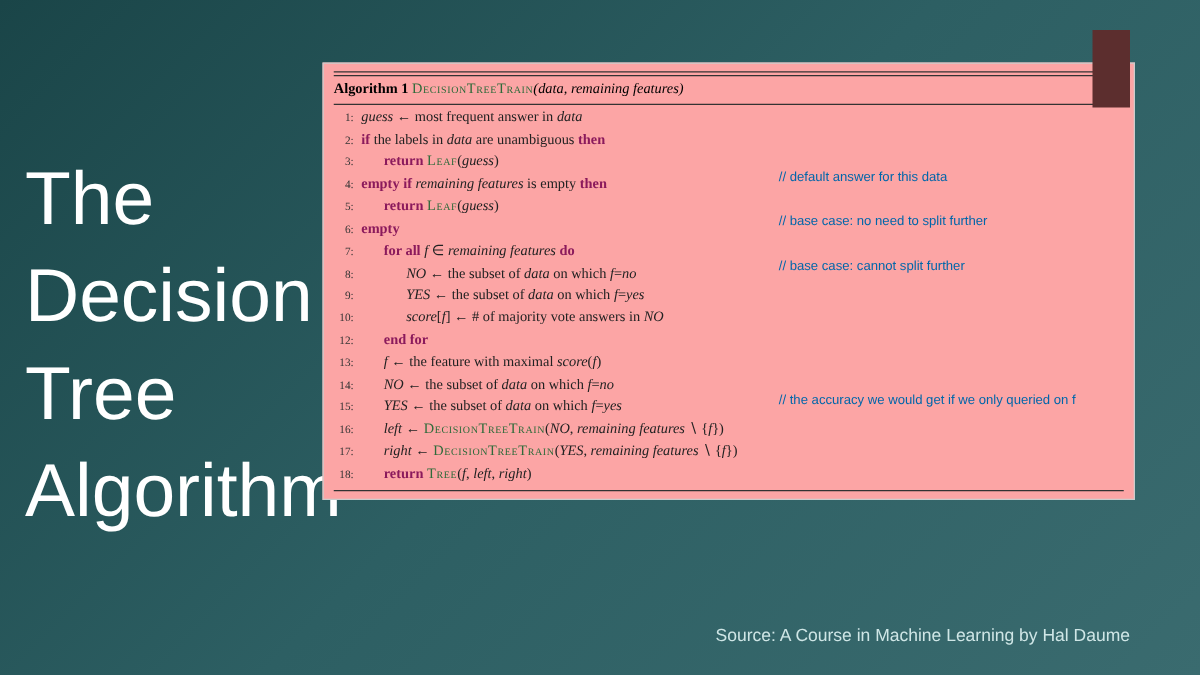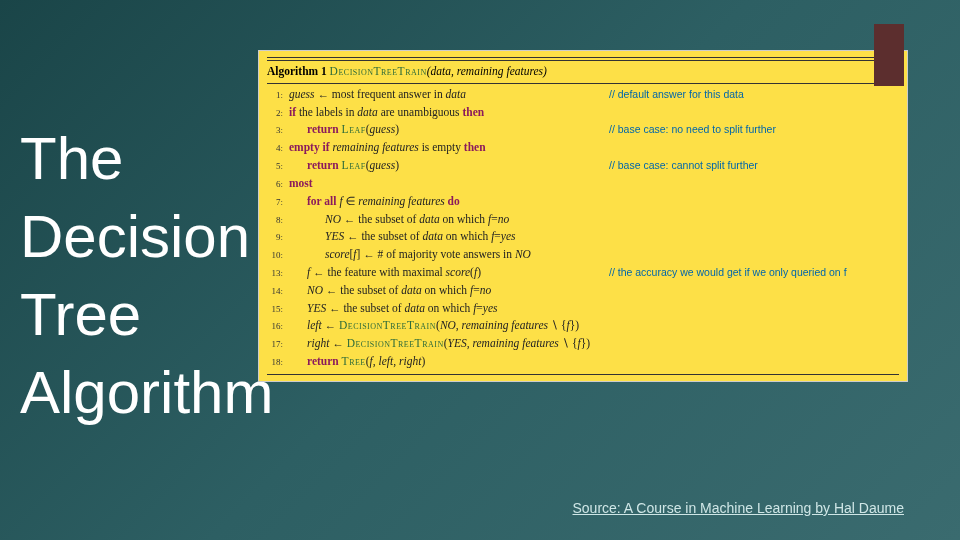--- a/index.html
+++ b/index.html
@@ -30,21 +30,21 @@
     width: 30px;
     height: 62px;
     background: #5c2e2e;
     z-index: 10;
   }
   .algo-box {
     position: absolute;
     top: 50px;
     left: 258px;
     width: 650px;
-    background: #fde047;
+    background: #fca5a5;
     border: 1px solid #ccc;
     padding: 6px 8px 6px 8px;
     font-size: 11.5px;
     line-height: 1.55;
   }
   .algo-header {
     border-bottom: 1px solid #333;
     border-top: 1px solid #333;
     padding: 2px 0;
     margin-bottom: 2px;
@@ -69,40 +69,40 @@
     flex: 1;
     font-family: Georgia, serif;
     color: #222;
     position: relative;
   }
   .comment {
     color: #0066aa;
     font-family: Arial, sans-serif;
     font-size: 10.5px;
     position: absolute;
-    left: 320px;
+    left: 334px;
     white-space: nowrap;
+    margin-top: 48px;
   }
   .kw { color: #8b1a5c; font-weight: bold; }
   .fn { color: #2e6b3a; font-variant: small-caps; letter-spacing: 0.5px; }
   .it { font-style: italic; }
   .ind1 { padding-left: 18px; }
   .ind2 { padding-left: 36px; }
   .ind3 { padding-left: 54px; }
   .footer-rule {
     border-top: 1px solid #333;
     margin-top: 3px;
   }
   .source-link {
     position: absolute;
     bottom: 24px;
     right: 56px;
     color: #cfe6e6;
     font-size: 14px;
-    text-decoration: underline;
     font-family: Arial, sans-serif;
     margin-left: 40px;
   }
 </style>
 </head>
 <body>
 
 <div class="accent-bar"></div>
 
 <div class="title">The Decision Tree Algorithm</div>
@@ -130,21 +130,21 @@
       <div class="algo-line">
         <span class="lineno">4:</span>
         <span class="code "><span class="kw">empty if</span> <span class="it">remaining features</span> is empty <span class="kw">then</span></span>
       </div>
       <div class="algo-line">
         <span class="lineno">5:</span>
         <span class="code ind1"><span class="kw">return</span> <span class="fn">Leaf</span>(<span class="it">guess</span>)<span class="comment">// base case: cannot split further</span></span>
       </div>
       <div class="algo-line">
         <span class="lineno">6:</span>
-        <span class="code "><span class="kw">most</span></span>
+        <span class="code "><span class="kw">empty</span></span>
       </div>
       <div class="algo-line">
         <span class="lineno">7:</span>
         <span class="code ind1"><span class="kw">for all</span> <span class="it">f</span> ∈ <span class="it">remaining features</span> <span class="kw">do</span></span>
       </div>
       <div class="algo-line">
         <span class="lineno">8:</span>
         <span class="code ind2"><span class="it">NO</span> ← the subset of <span class="it">data</span> on which <span class="it">f</span>=<span class="it">no</span></span>
       </div>
       <div class="algo-line">
@@ -153,20 +153,24 @@
       </div>
       <div class="algo-line">
         <span class="lineno">10:</span>
         <span class="code ind2"><span class="it">score</span>[<span class="it">f</span>] ← # of majority vote answers in <span class="it">NO</span></span>
       </div>
       <div class="algo-line">
         <span class="lineno"></span>
         <span class="code ind3">
           <span class="comment">// the accuracy we would get if we only queried on f</span>
         </span>
+      </div>
+      <div class="algo-line">
+        <span class="lineno">12:</span>
+        <span class="code ind1"><span class="kw">end for</span></span>
       </div>
       <div class="algo-line">
         <span class="lineno">13:</span>
         <span class="code ind1"><span class="it">f</span> ← the feature with maximal <span class="it">score</span>(<span class="it">f</span>)</span>
       </div>
       <div class="algo-line">
         <span class="lineno">14:</span>
         <span class="code ind1"><span class="it">NO</span> ← the subset of <span class="it">data</span> on which <span class="it">f</span>=<span class="it">no</span></span>
       </div>
       <div class="algo-line">

